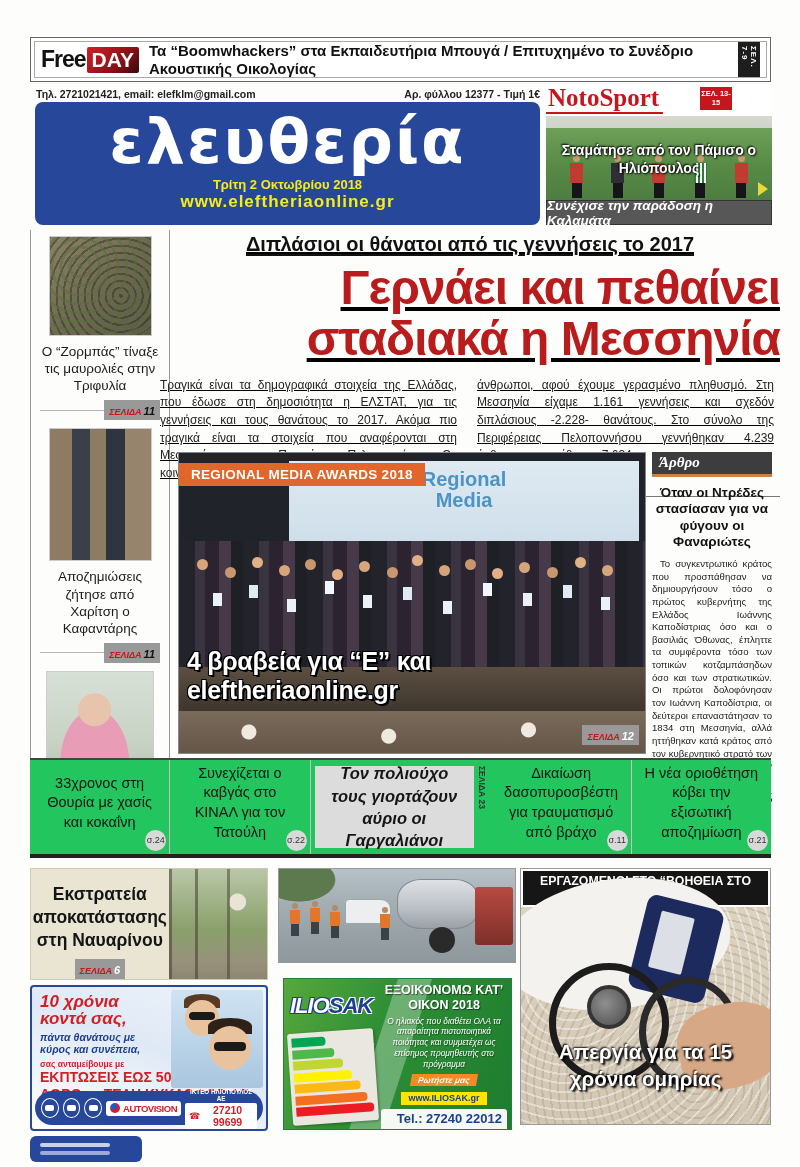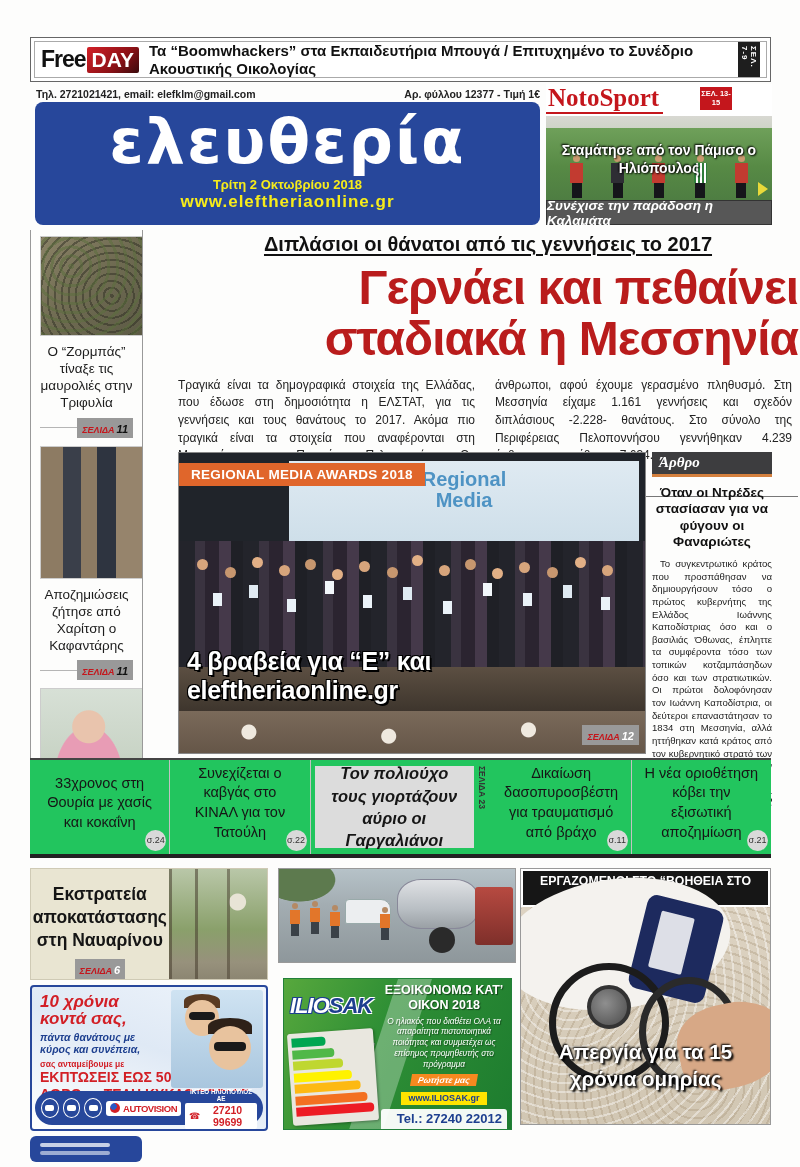--- a/index.html
+++ b/index.html
@@ -32,21 +32,21 @@
   .ns-figures { position:absolute; inset:0; display:flex; justify-content:space-around; align-items:flex-end; padding:0 10px 2px; }
   .ns-fig { width:15px; }
   .ns-fig .head { width:7px; height:7px; border-radius:50%; background:#c9996f; margin:0 auto; }
   .ns-fig .torso { width:13px; height:20px; margin:1px auto 0; }
   .ns-fig .legs { width:10px; height:15px; background:#15151a; margin:0 auto; }
   .ns-flag { position:absolute; right:4px; bottom:4px; width:0; height:0; border-left:10px solid #e8d93a; border-top:7px solid transparent; border-bottom:7px solid transparent; }
   .ns-overlay { position:absolute; left:0; right:0; top:26px; text-align:center; color:#fff; font-weight:bold; font-size:14px; line-height:1.25; text-shadow:1px 1px 2px #000,-1px -1px 2px #000; padding:0 8px; }
   .ns-footer { height:25px; background:#575757; color:#fff; font-style:italic; font-weight:bold; font-size:13.5px; display:flex; align-items:center; justify-content:center; border:1px solid #333; }
 
   
-  .sidebar { position:absolute; left:30px; top:230px; width:113px; height:531px; border-left:1px solid #999; border-right:1px solid #999; padding:6px 9px; overflow:hidden; }
+  .sidebar { position:absolute; left:30px; top:230px; width:140px; height:531px; border-left:1px solid #999; border-right:1px solid #999; padding:6px 9px; overflow:hidden; }
   .side-item { text-align:center; margin-bottom:8px; }
   .side-photo { margin:0 auto; border:1px solid #ccc; }
   .sp1 { width:103px; height:100px; background:
       repeating-radial-gradient(circle at 30% 30%, rgba(90,110,60,.5) 0 3px, transparent 3px 9px),
       repeating-radial-gradient(circle at 70% 60%, rgba(40,40,30,.45) 0 2px, transparent 2px 7px),
       linear-gradient(135deg,#8a8266 0%,#6f6b52 50%,#5c5a45 100%); }
   .sp2 { width:103px; height:133px; background:
       linear-gradient(90deg,#8d7b63 0 22%,#3a3f4a 22% 40%,#8d7b63 40% 55%,#2e3440 55% 74%,#96846c 74% 100%),
       linear-gradient(180deg,#7a6a55,#564a3c); }
   .sp3 { width:108px; height:120px; background:
@@ -55,21 +55,21 @@
       linear-gradient(180deg,#d7e0d6 0%,#c9d4c6 55%,#b9c1ae 100%); }
   .side-caption { font-size:13.5px; color:#1c1c1c; line-height:1.27; margin-top:7px; }
   .badge-row { display:flex; align-items:center; margin-top:6px; }
   .badge-row .line { flex:1; height:1px; background:#b5b5b5; }
   .badge { background:#999; padding:1px 5px; font-style:italic; white-space:nowrap; }
   .badge .lbl { color:#c4161c; font-weight:bold; font-size:9px; }
   .badge .num { color:#111; font-weight:bold; font-size:11px; margin-left:2px; }
   .badge.onphoto .num { color:#fff; }
 
   
-  .lead { position:absolute; left:178px; top:233px; width:620px; }
+  .lead { position:absolute; left:160px; top:233px; width:620px;text-decoration:underline; }
   .lead-kicker { text-align:center; font-size:20px; font-weight:bold; color:#111; text-decoration:underline; text-underline-offset:3px; }
   .lead-headline { text-align:right; font-size:48px; font-weight:bold; letter-spacing:-1px; line-height:1.07; color:#b91c1c; margin-top:6px; }
   .lead-body { margin-top:12px; column-count:2; column-gap:20px; font-size:12px; line-height:1.47; text-align:justify; color:#222; padding-right:6px; }
   .lead-pageref { display:flex; align-items:center; gap:10px; width:420px; margin:8px 0 0 auto; }
   .lead-pageref .line { flex:1; height:1px; background:#777; }
   .lead-pageref .txt { font-size:10.5px; font-weight:bold; color:#222; }
 
   
   .main-photo { position:absolute; left:178px; top:452px; width:468px; height:302px; background:#20242a; overflow:hidden; border:1px solid #888; }
   .mp-backdrop { position:absolute; left:110px; top:8px; width:350px; height:130px; background:linear-gradient(180deg,#dfeaf2,#c4d8e4); display:flex; align-items:flex-start; justify-content:center; }

